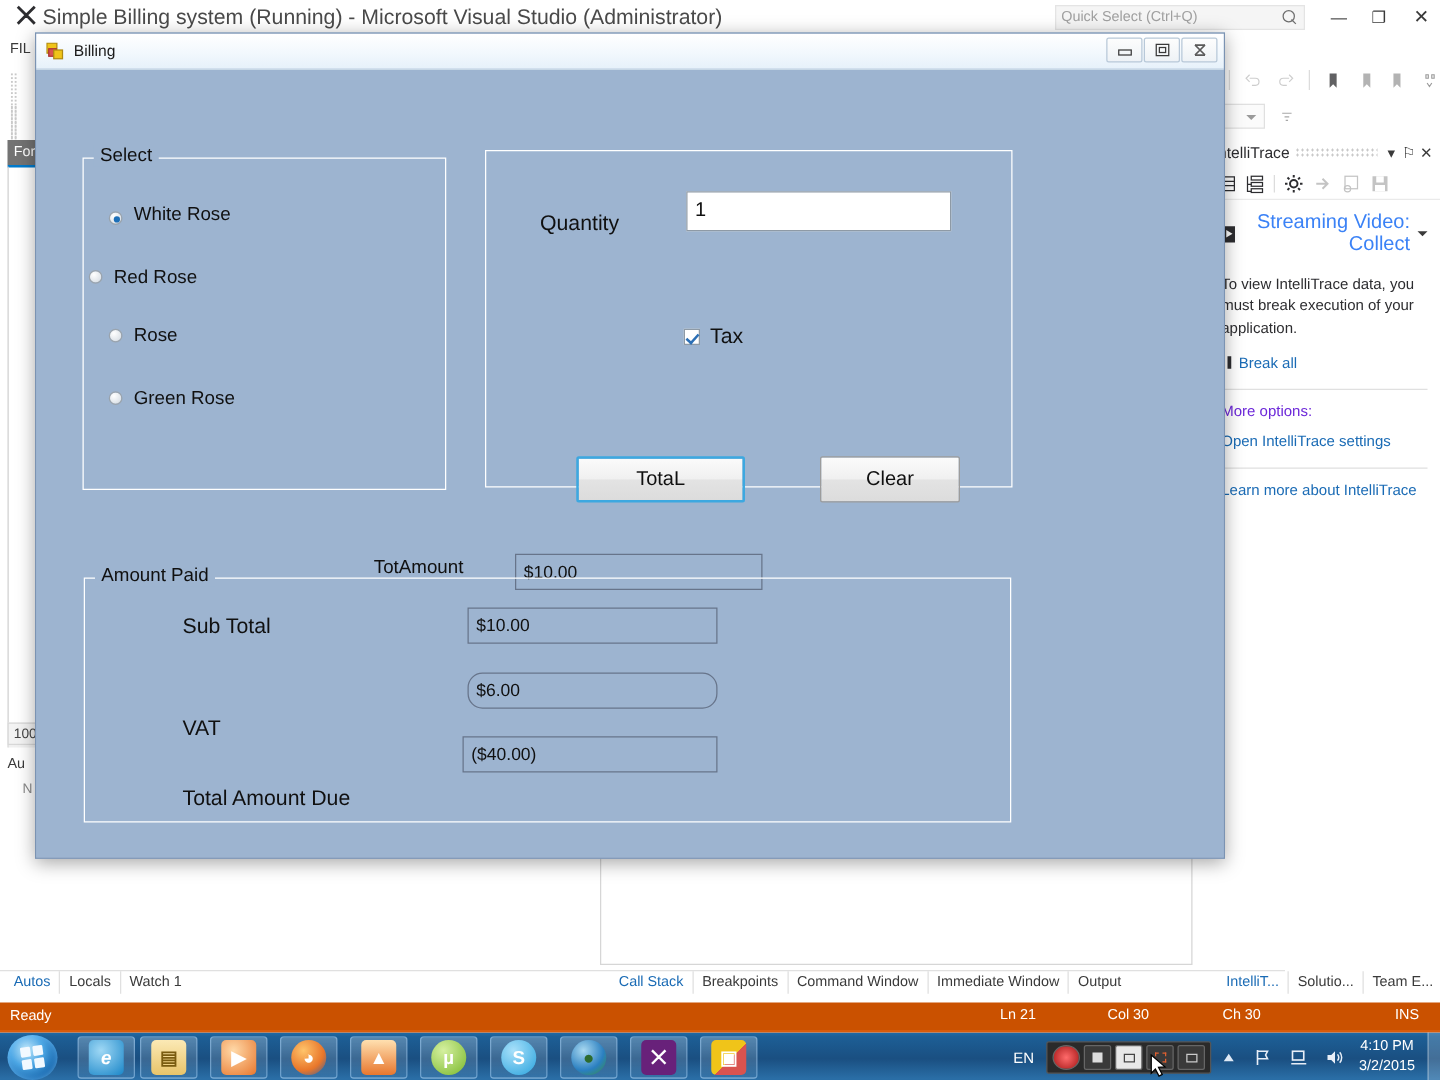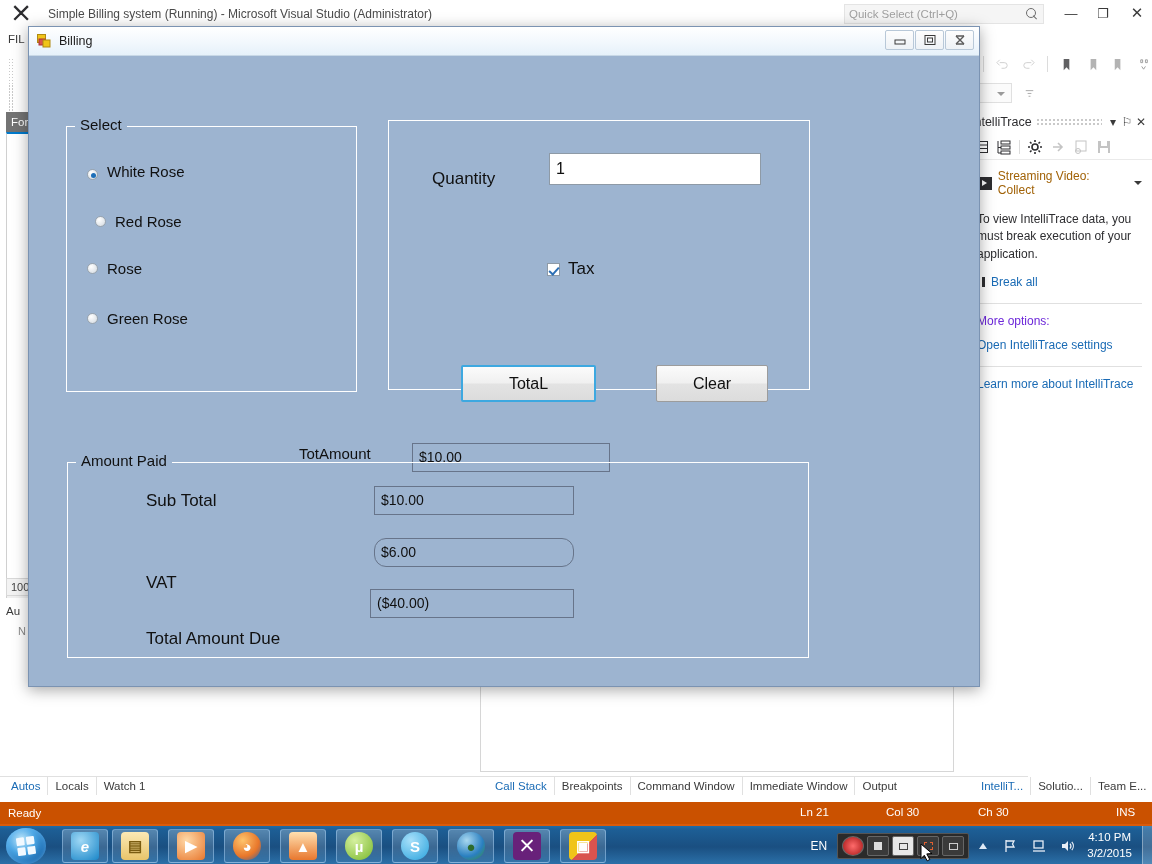--- a/index.html
+++ b/index.html
@@ -17,21 +17,21 @@
   #vs-titlebar {
     position: absolute; left: 0; top: 0; width: 1152px; height: 28px;
     background: #ffffff; display: flex; align-items: center;
   }
   .vs-logo {
     width: 26px; height: 26px; margin-left: 8px;
     display: flex; align-items: center; justify-content: center;
     font-size: 19px; color: #2d2d30; font-weight: bold;
   }
   #vs-title-text {
-    margin-left: 14px; font-size: 12px; color: #4a4a4a; white-space: nowrap;
+    font-size: 17px; color: #4a4a4a; white-space: nowrap;
   }
   #quick-launch {
     position: absolute; left: 844px; top: 4px; width: 200px; height: 20px;
     background: #f5f5f5; border: 1px solid #e4e4e4;
     display: flex; align-items: center; padding: 0 4px;
   }
   #quick-launch .ql-text { font-size: 11.5px; color: #a0a0a0; flex: 1; }
   .ql-mag { width: 13px; height: 13px; position: relative; }
   .ql-mag::before {
     content:""; position:absolute; left:0; top:0; width:8px; height:8px;
@@ -148,21 +148,21 @@
   #it-body { padding: 9px 10px; }
   #it-stream {
     display: flex; align-items: center; gap: 6px; margin-bottom: 14px;
   }
   .play-box {
     width: 15px; height: 13px; background: #2d2d30;
     display: flex; align-items: center; justify-content: center;
   }
   .play-box::after { content:""; border-left:5px solid #fff;
     border-top:3.5px solid transparent; border-bottom:3.5px solid transparent; margin-left:1px; }
-  #it-stream-label { font-size: 12px; color: #a16207; }
+  #it-stream-label { font-size: 16px; color: #3b82f6; text-align: right; }
   .caret-down { border-left:4px solid transparent; border-right:4px solid transparent;
     border-top:4px solid #3a3a3a; }
   #it-desc { font-size: 12px; color: #2d2d30; line-height: 1.45; margin-bottom: 12px; }
   #it-breakall { display:flex; align-items:center; gap:6px; font-size:12px; color:#1a6bb5; }
   .pause-ico { display:flex; gap:2px; }
   .pause-ico i { display:block; width:3px; height:10px; background:#2d2d30; }
   .it-sep { height:1px; background:#e0e0e0; margin:14px 0 10px; }
   #it-more { font-size:12px; color:#6d28d9; margin-bottom:10px; }
   .it-link { font-size:12px; color:#1a6bb5; display:block; margin-bottom:10px; }
 
@@ -550,21 +550,21 @@
 
     <div id="form-body">
 
       <div class="groupbox" id="gb-select">
         <span class="gb-legend">Select</span>
 
         <div class="radio-row" style="left:20px;top:36px;align-items:flex-end;">
           <span class="radio checked"></span>
           <span class="radio-label">White Rose</span>
         </div>
-        <div class="radio-row" style="left:28px;top:86px;">
+        <div class="radio-row" style="left:4px;top:86px;">
           <span class="radio"></span>
           <span class="radio-label">Red Rose</span>
         </div>
         <div class="radio-row" style="left:20px;top:133px;">
           <span class="radio"></span>
           <span class="radio-label">Rose</span>
         </div>
         <div class="radio-row" style="left:20px;top:183px;">
           <span class="radio"></span>
           <span class="radio-label">Green Rose</span>

